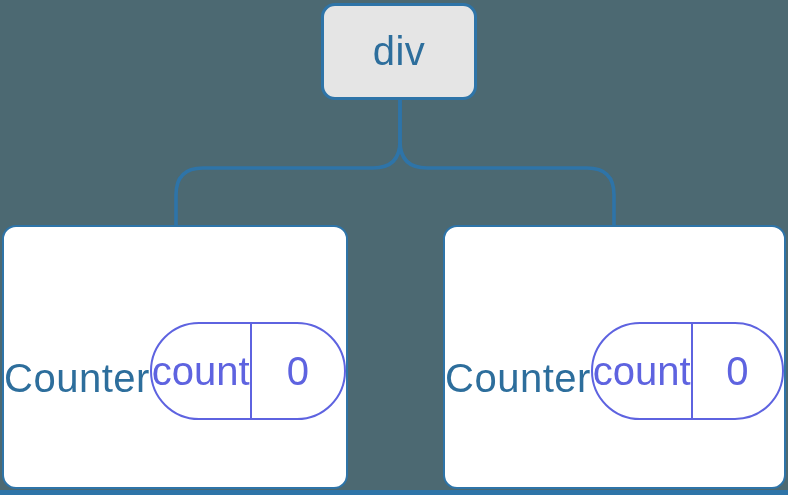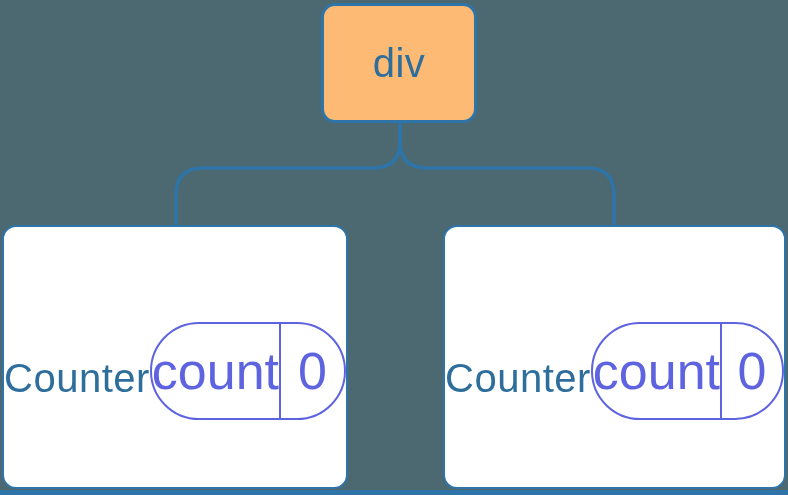--- a/index.html
+++ b/index.html
@@ -20,23 +20,23 @@
     top: 0;
     width: 788px;
     height: 495px;
     pointer-events: none;
   }
   .root-node {
     position: absolute;
     left: 321px;
     top: 3px;
     width: 156px;
-    height: 120px;
+    height: 97px;
     box-sizing: border-box;
-    background: #fdba74;
+    background: #e5e5e5;
     border: 3px solid #2E74A8;
     border-radius: 14px;
     display: flex;
     align-items: center;
     justify-content: center;
   }
   .root-label {
     font-size: 40px;
     font-weight: 500;
     color: #2D6E9C;
@@ -82,21 +82,21 @@
     justify-content: center;
   }
   .state-value-cell {
     width: 96px;
     border-left: 2px solid #5E63E0;
     display: flex;
     align-items: center;
     justify-content: center;
   }
   .state-text {
-    font-size: 52px;
+    font-size: 40px;
     font-weight: 400;
     color: #5E63E0;
   }
   .baseline-strip {
     position: absolute;
     left: 0;
     bottom: 0;
     width: 788px;
     height: 5.5px;
     background: #2E74A8;

